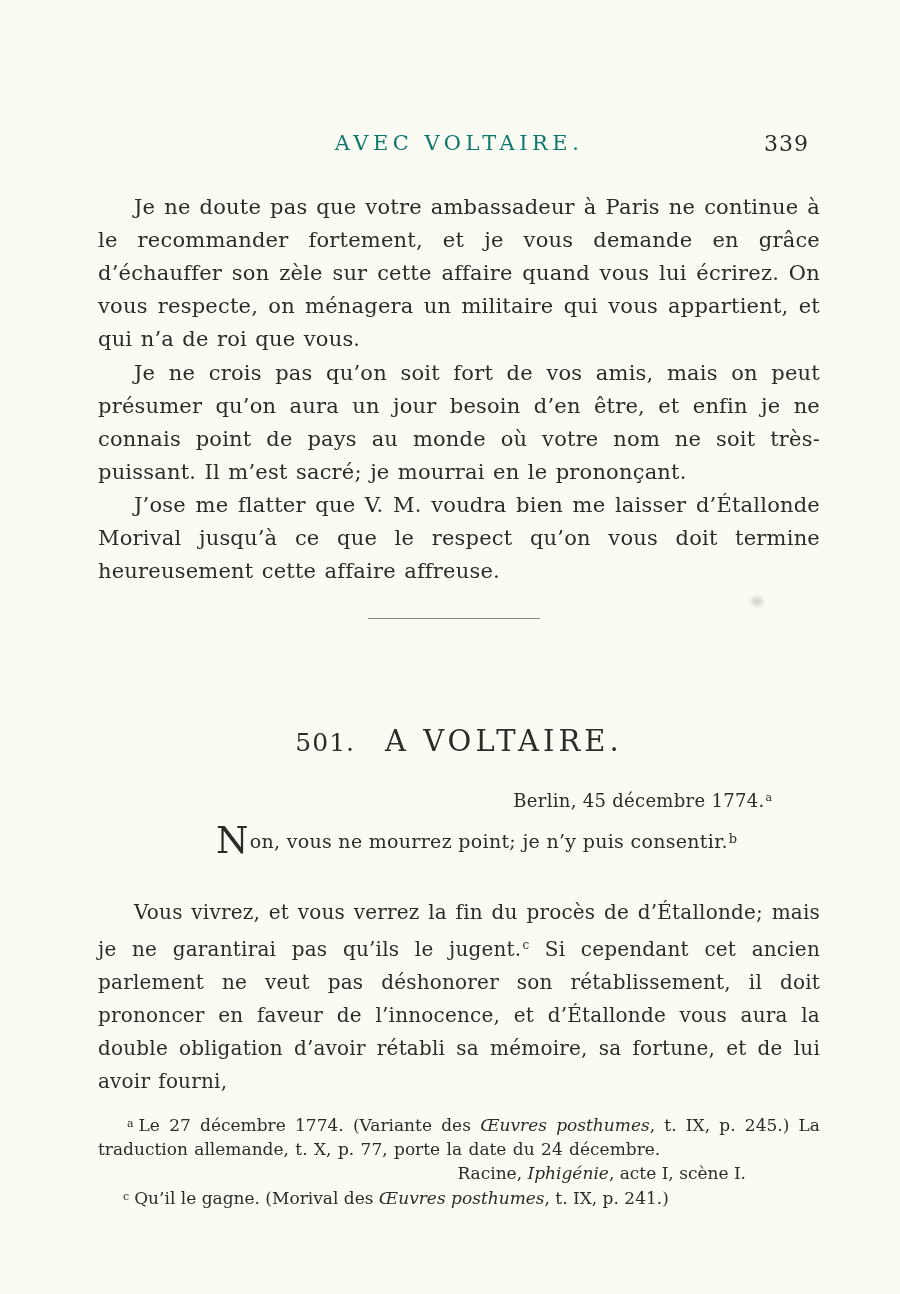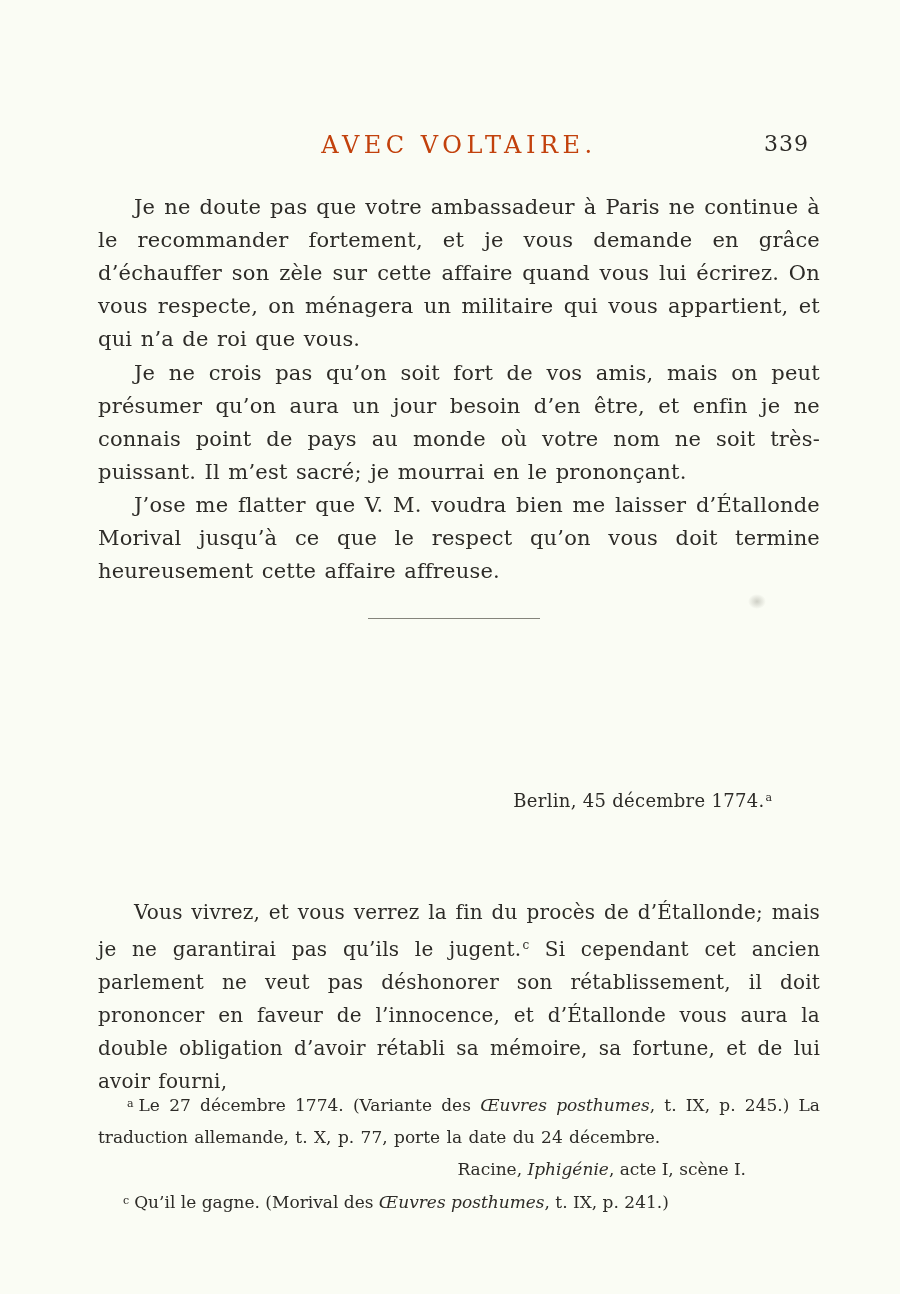--- a/index.html
+++ b/index.html
@@ -25,23 +25,23 @@
     width: 722px;
   }
   
   .running-head {
     top: 131px;
     height: 30px;
   }
   .running-title {
     display: block;
     text-align: center;
-    font-size: 24px;
+    font-size: 21px;
     letter-spacing: 4.5px;
-    color: #c2410c;
+    color: #0f766e;
   }
   .page-number {
     position: absolute;
     right: 11px;
     top: 0;
     font-size: 22px;
     letter-spacing: 1px;
   }
   
   .para {
@@ -118,23 +118,23 @@
   }
   .initial-cap {
     font-size: 37px;
     line-height: 1;
     vertical-align: -5px;
     margin-right: 1px;
   }
   .opening .noteref { font-size: 13px; vertical-align: 5px; }
   
   .footnotes {
-    top: 1088px;
+    top: 1112px;
     font-size: 17px;
-    line-height: 32px;
+    line-height: 24px;
   }
   .fn {
     margin: 0;
   }
   .fn-a {
     text-align: justify;
     text-indent: 28px;
     word-spacing: 1px;
   }
   .fn-b {
@@ -164,23 +164,28 @@
     <span class="page-number">339</span>
   </div>
 
   <p class="block para p1">Je ne doute pas que votre ambassadeur à Paris ne continue à le recommander fortement, et je vous demande en grâce d’échauffer son zèle sur cette affaire quand vous lui écrirez. On vous respecte, on ménagera un militaire qui vous appartient, et qui n’a de roi que vous.</p>
   <p class="block para p2">Je ne crois pas qu’on soit fort de vos amis, mais on peut présumer qu’on aura un jour besoin d’en être, et enfin je ne connais point de pays au monde où votre nom ne soit très-puissant. Il m’est sacré; je mourrai en le prononçant.</p>
   <p class="block para p3">J’ose me flatter que V. M. voudra bien me laisser d’Étallonde Morival jusqu’à ce que le respect qu’on vous doit termine heureusement cette affaire affreuse.</p>
 
   <hr class="divider">
   <div class="smudge"></div>
 
+  <div class="block section-heading">
+    <span class="section-number">501.</span>
+    <span class="section-title">A VOLTAIRE.</span>
+  </div>
 
   <div class="block dateline"><span>Berlin, 45 décembre 1774.</span><sup class="noteref">a</sup></div>
 
+  <div class="block opening"><span class="initial-cap">N</span><span>on, vous ne mourrez point; je n’y puis consentir.</span><sup class="noteref">b</sup></div>
 
   <p class="block para p4"><span>Vous vivrez, et vous verrez la fin du procès de d’Étallonde; mais je ne garantirai pas qu’ils le jugent.</span><sup class="noteref">c</sup><span> Si cependant cet ancien parlement ne veut pas déshonorer son rétablissement, il doit prononcer en faveur de l’innocence, et d’Étallonde vous aura la double obligation d’avoir rétabli sa mémoire, sa fortune, et de lui avoir fourni,</span></p>
 
   <div class="block footnotes">
     <p class="fn fn-a"><sup class="noteref">a</sup><span>Le 27 décembre 1774. (Variante des </span><span class="italic">Œuvres posthumes</span><span>, t. IX, p. 245.) La traduction allemande, t. X, p. 77, porte la date du 24 décembre.</span></p>
     <p class="fn fn-attribution"><span>Racine, </span><span class="italic">Iphigénie</span><span>, acte I, scène I.</span></p>
     <p class="fn fn-c"><sup class="noteref">c</sup><span>Qu’il le gagne. (Morival des </span><span class="italic">Œuvres posthumes</span><span>, t. IX, p. 241.)</span></p>
   </div>
 
 </div>

